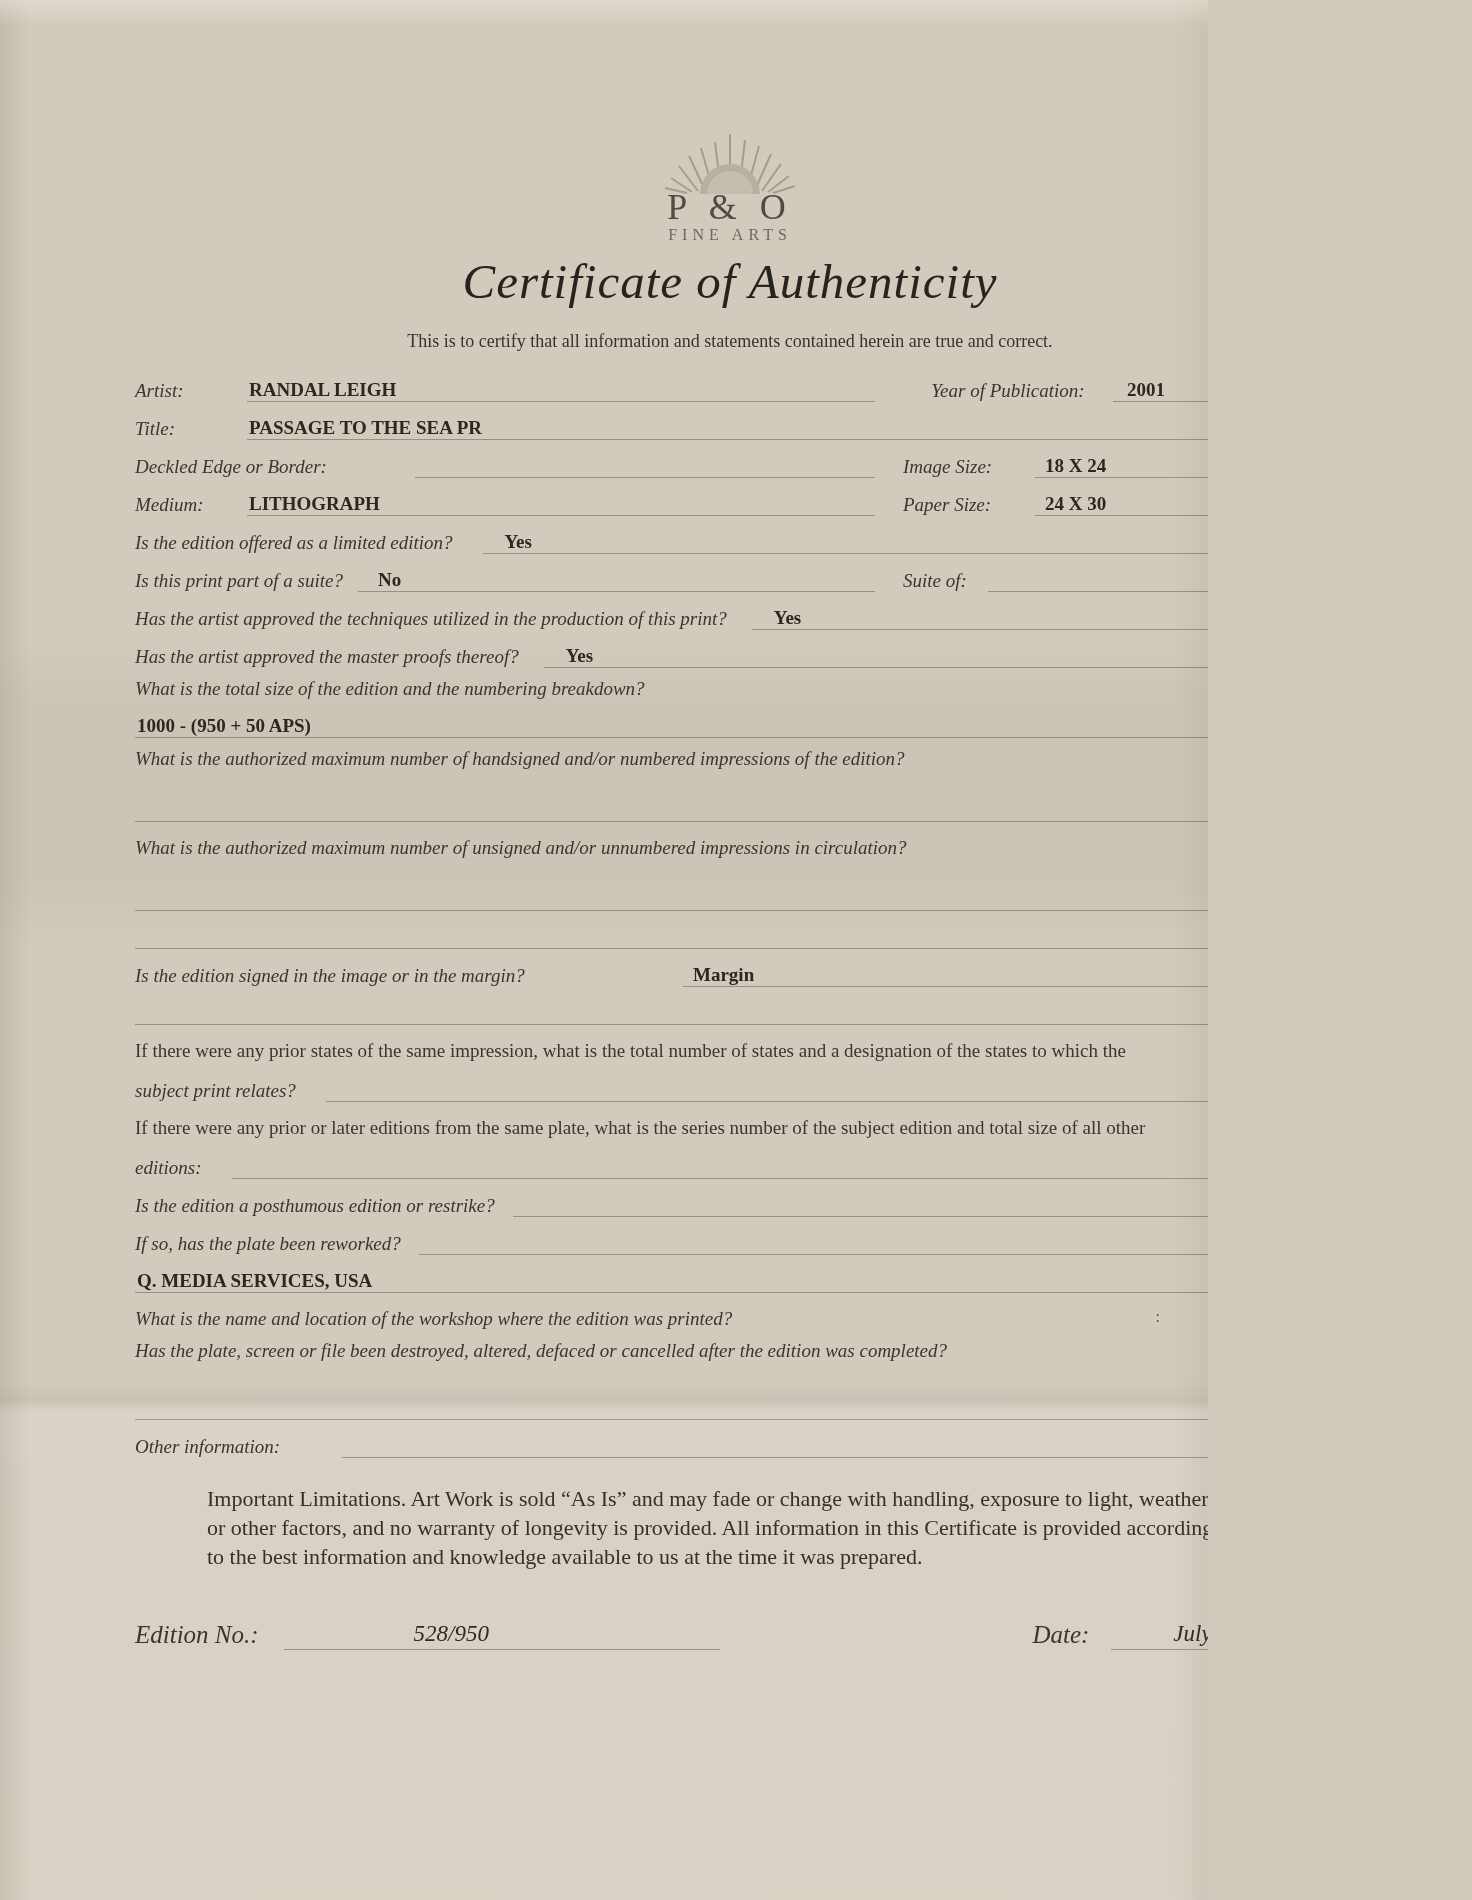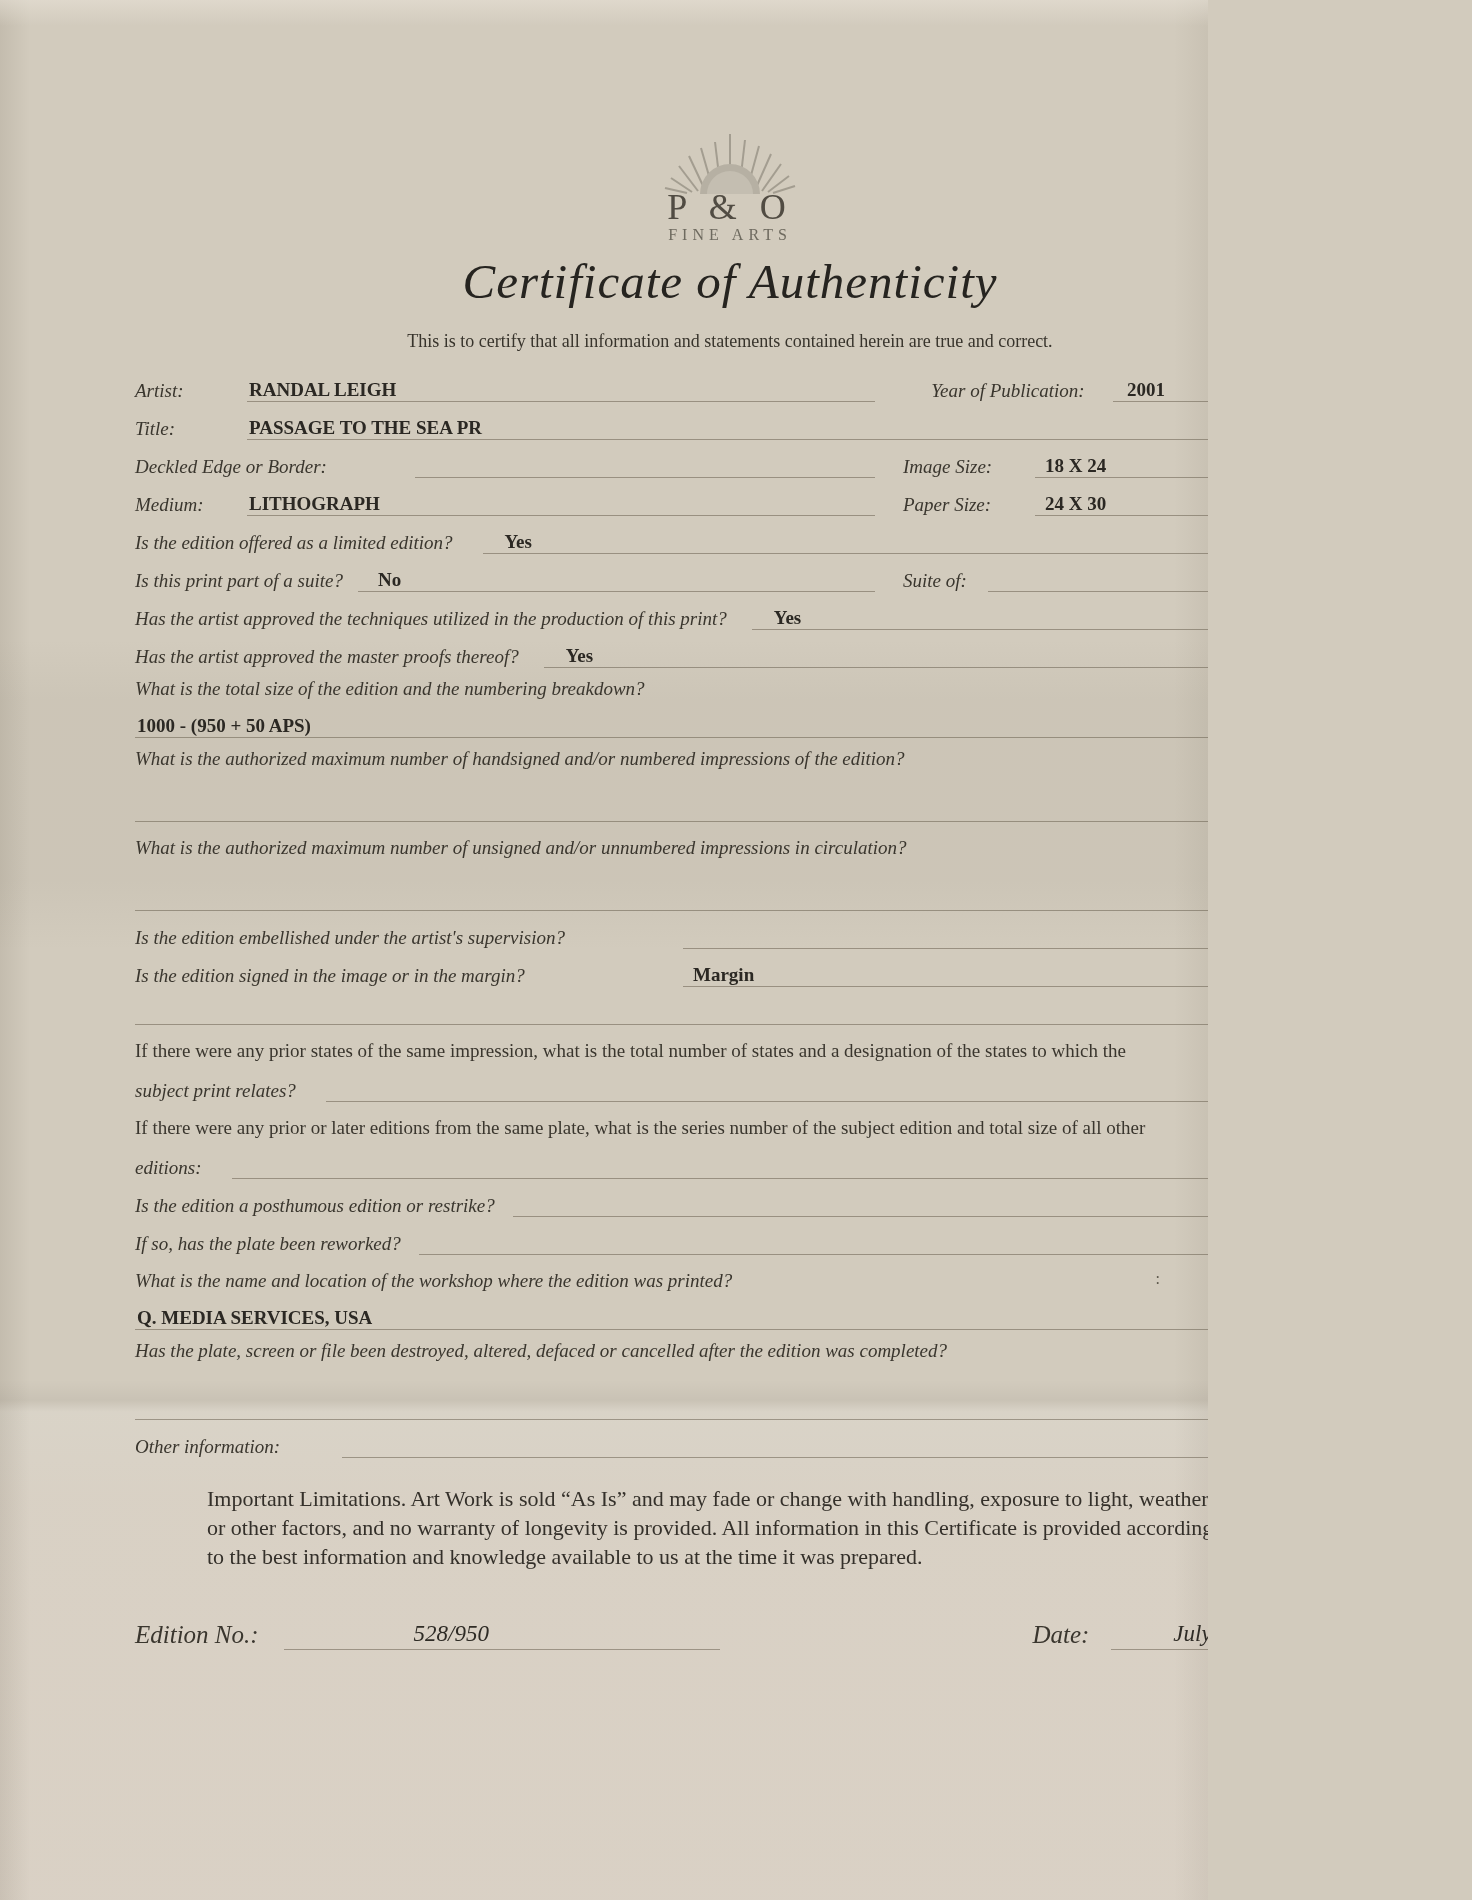--- a/index.html
+++ b/index.html
@@ -211,21 +211,20 @@
       <div class="row mt-sm">
         <span class="lbl">What is the authorized maximum number of unsigned and/or unnumbered impressions in circulation?</span>
       </div>
       <div class="row mt-lg">
         <span class="answer">
             <b class="ans-val"></b>
           </span>
       </div>
 
       <div class="row mt-sm">
-        <span class="lbl lw-548">Is the edition embellished under the artist's supervision?</span>
         <span class="answer">
             <b class="ans-val"></b>
           </span>
       </div>
 
       <div class="row">
         <span class="lbl lw-548">Is the edition signed in the image or in the margin?</span>
         <span class="answer">
             <b class="ans-val pl-10">Margin</b>
           </span>
@@ -265,27 +264,27 @@
       </div>
 
       <div class="row">
         <span class="lbl">If so, has the plate been reworked?</span>
         <span class="answer gap-18">
             <b class="ans-val"></b>
           </span>
       </div>
 
       <div class="row">
+        <span class="answer">
+            <b class="ans-val pl-2">Q. MEDIA SERVICES, USA</b>
+          </span>
+      </div>
+      <div class="row">
         <span class="lbl">What is the name and location of the workshop where the edition was printed?</span>
         <span class="stray">:</span>
-      </div>
-      <div class="row">
-        <span class="answer">
-            <b class="ans-val pl-2">Q. MEDIA SERVICES, USA</b>
-          </span>
       </div>
 
       <div class="row mt-md">
         <span class="lbl">Has the plate, screen or file been destroyed, altered, defaced or cancelled after the edition was completed?</span>
       </div>
       <div class="row mt-xl">
         <span class="answer">
             <b class="ans-val"></b>
           </span>
       </div>

